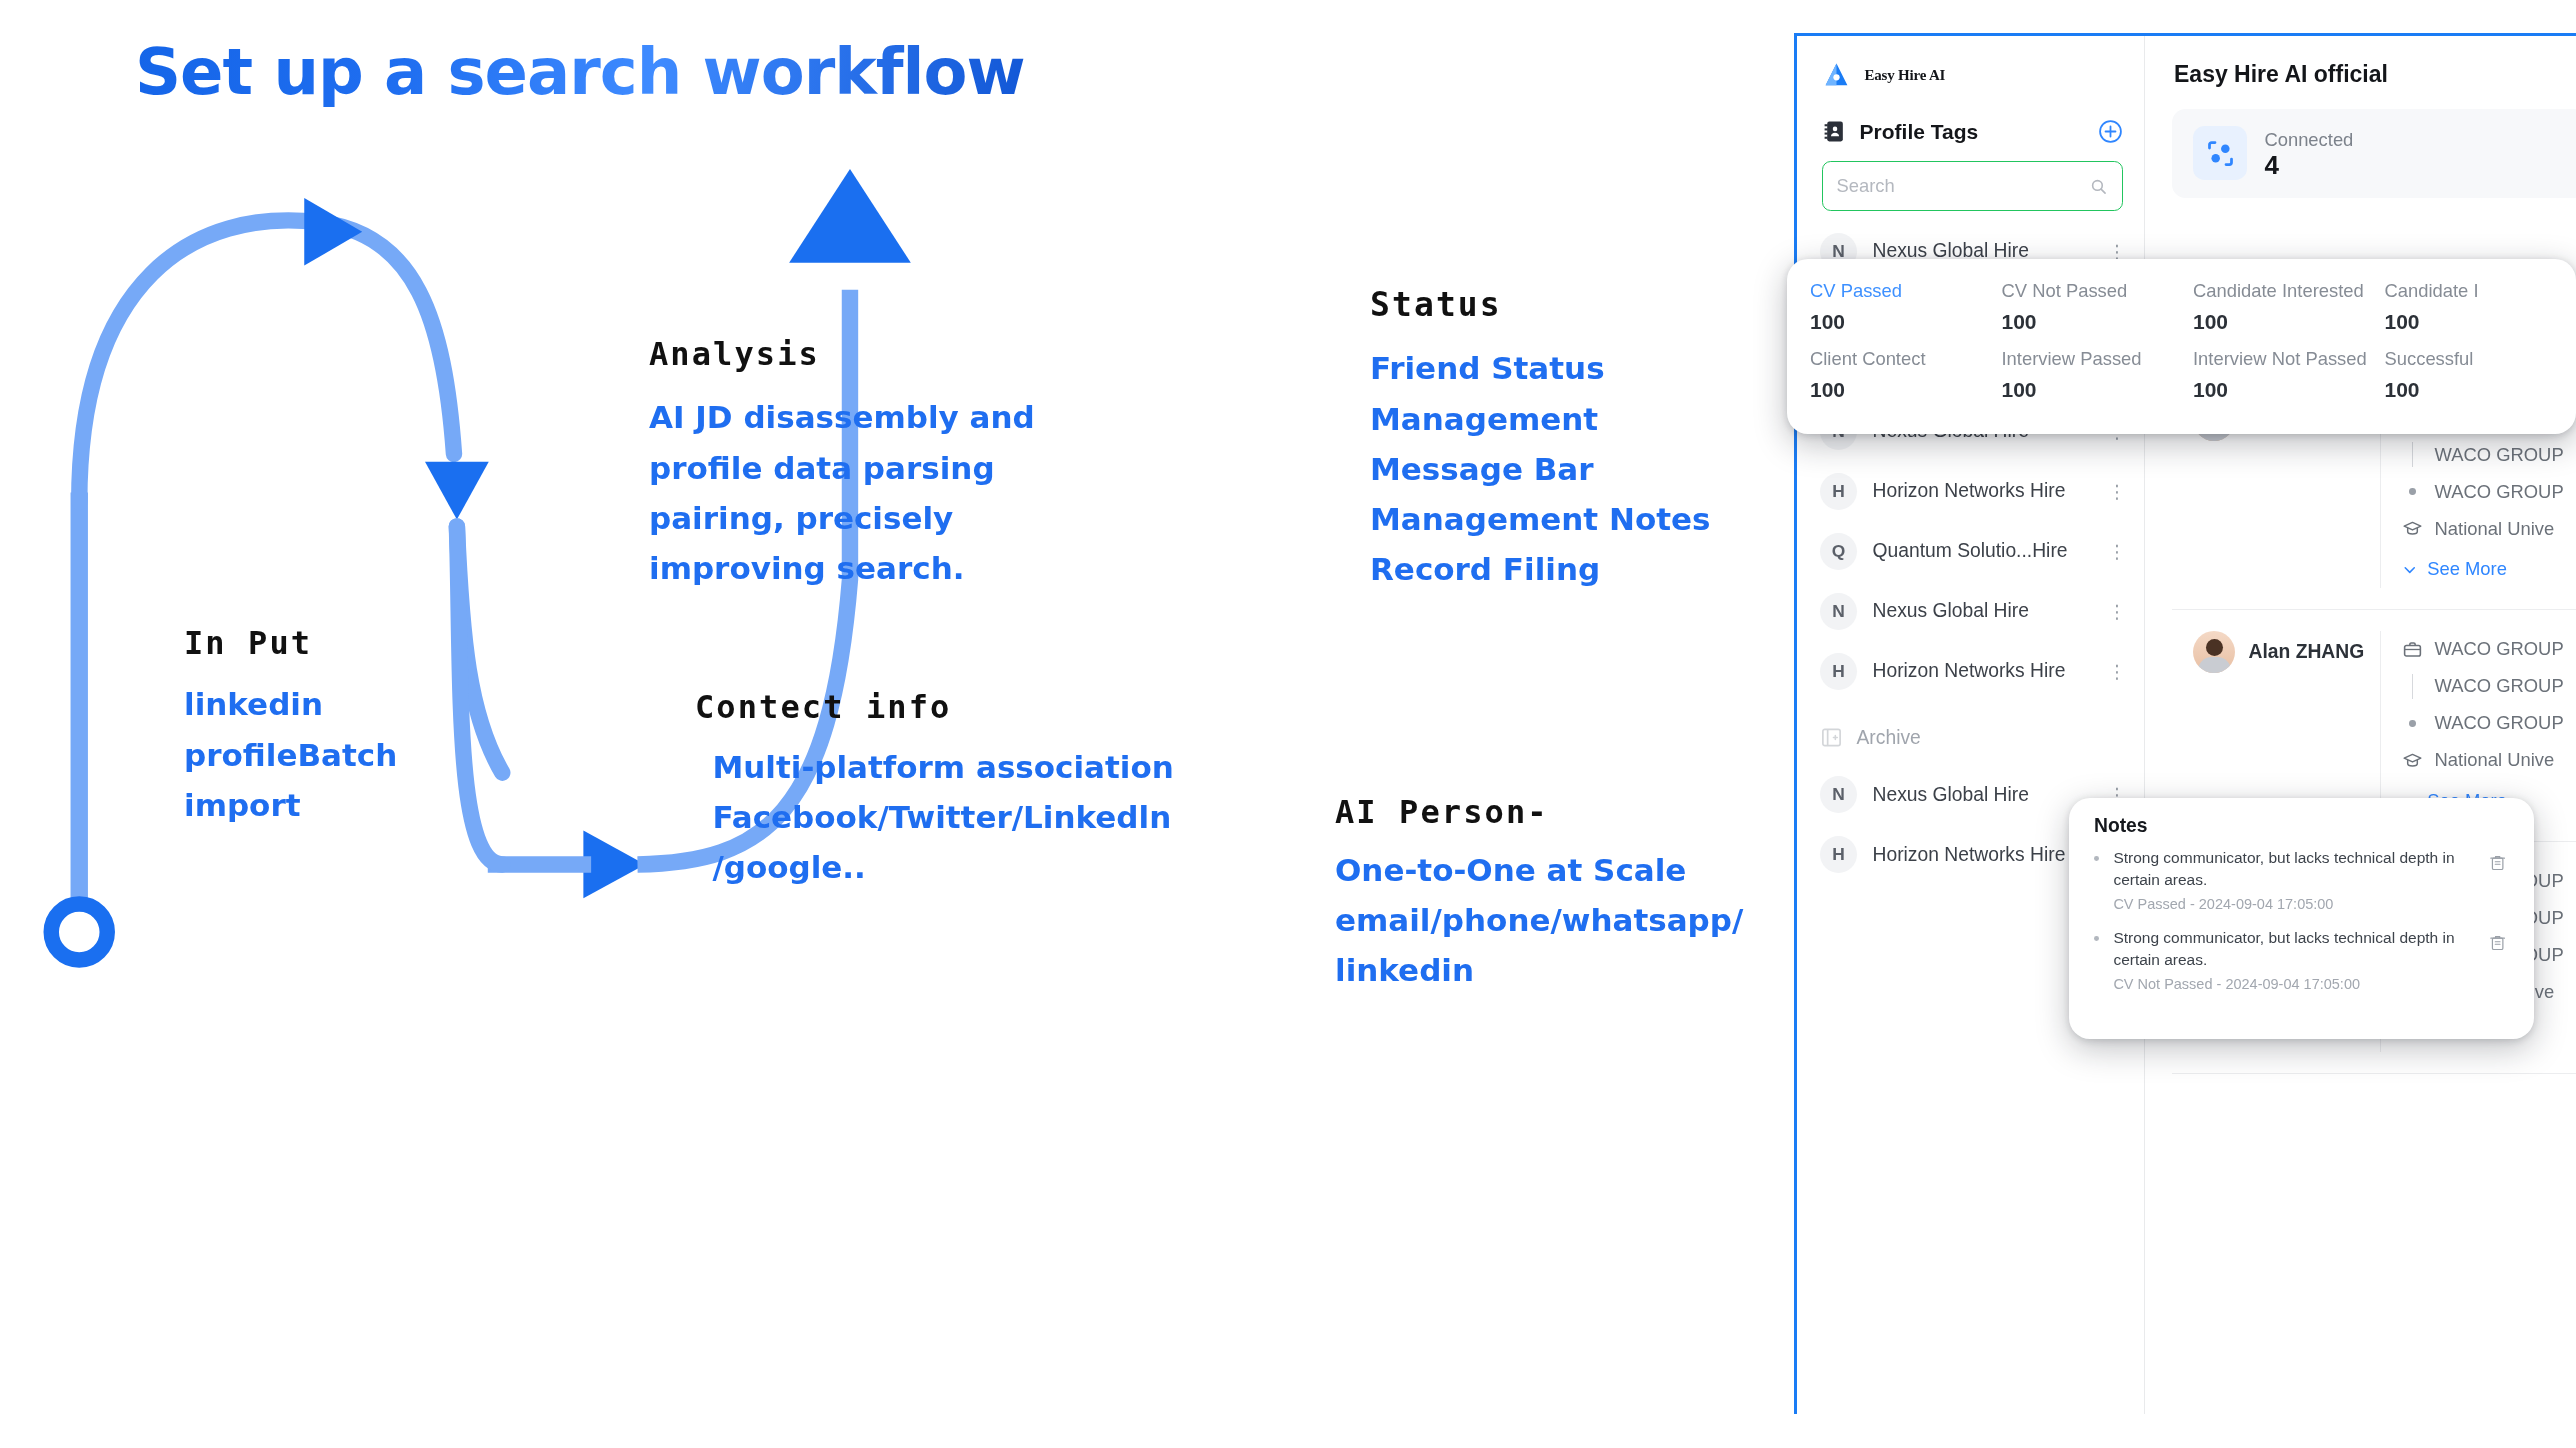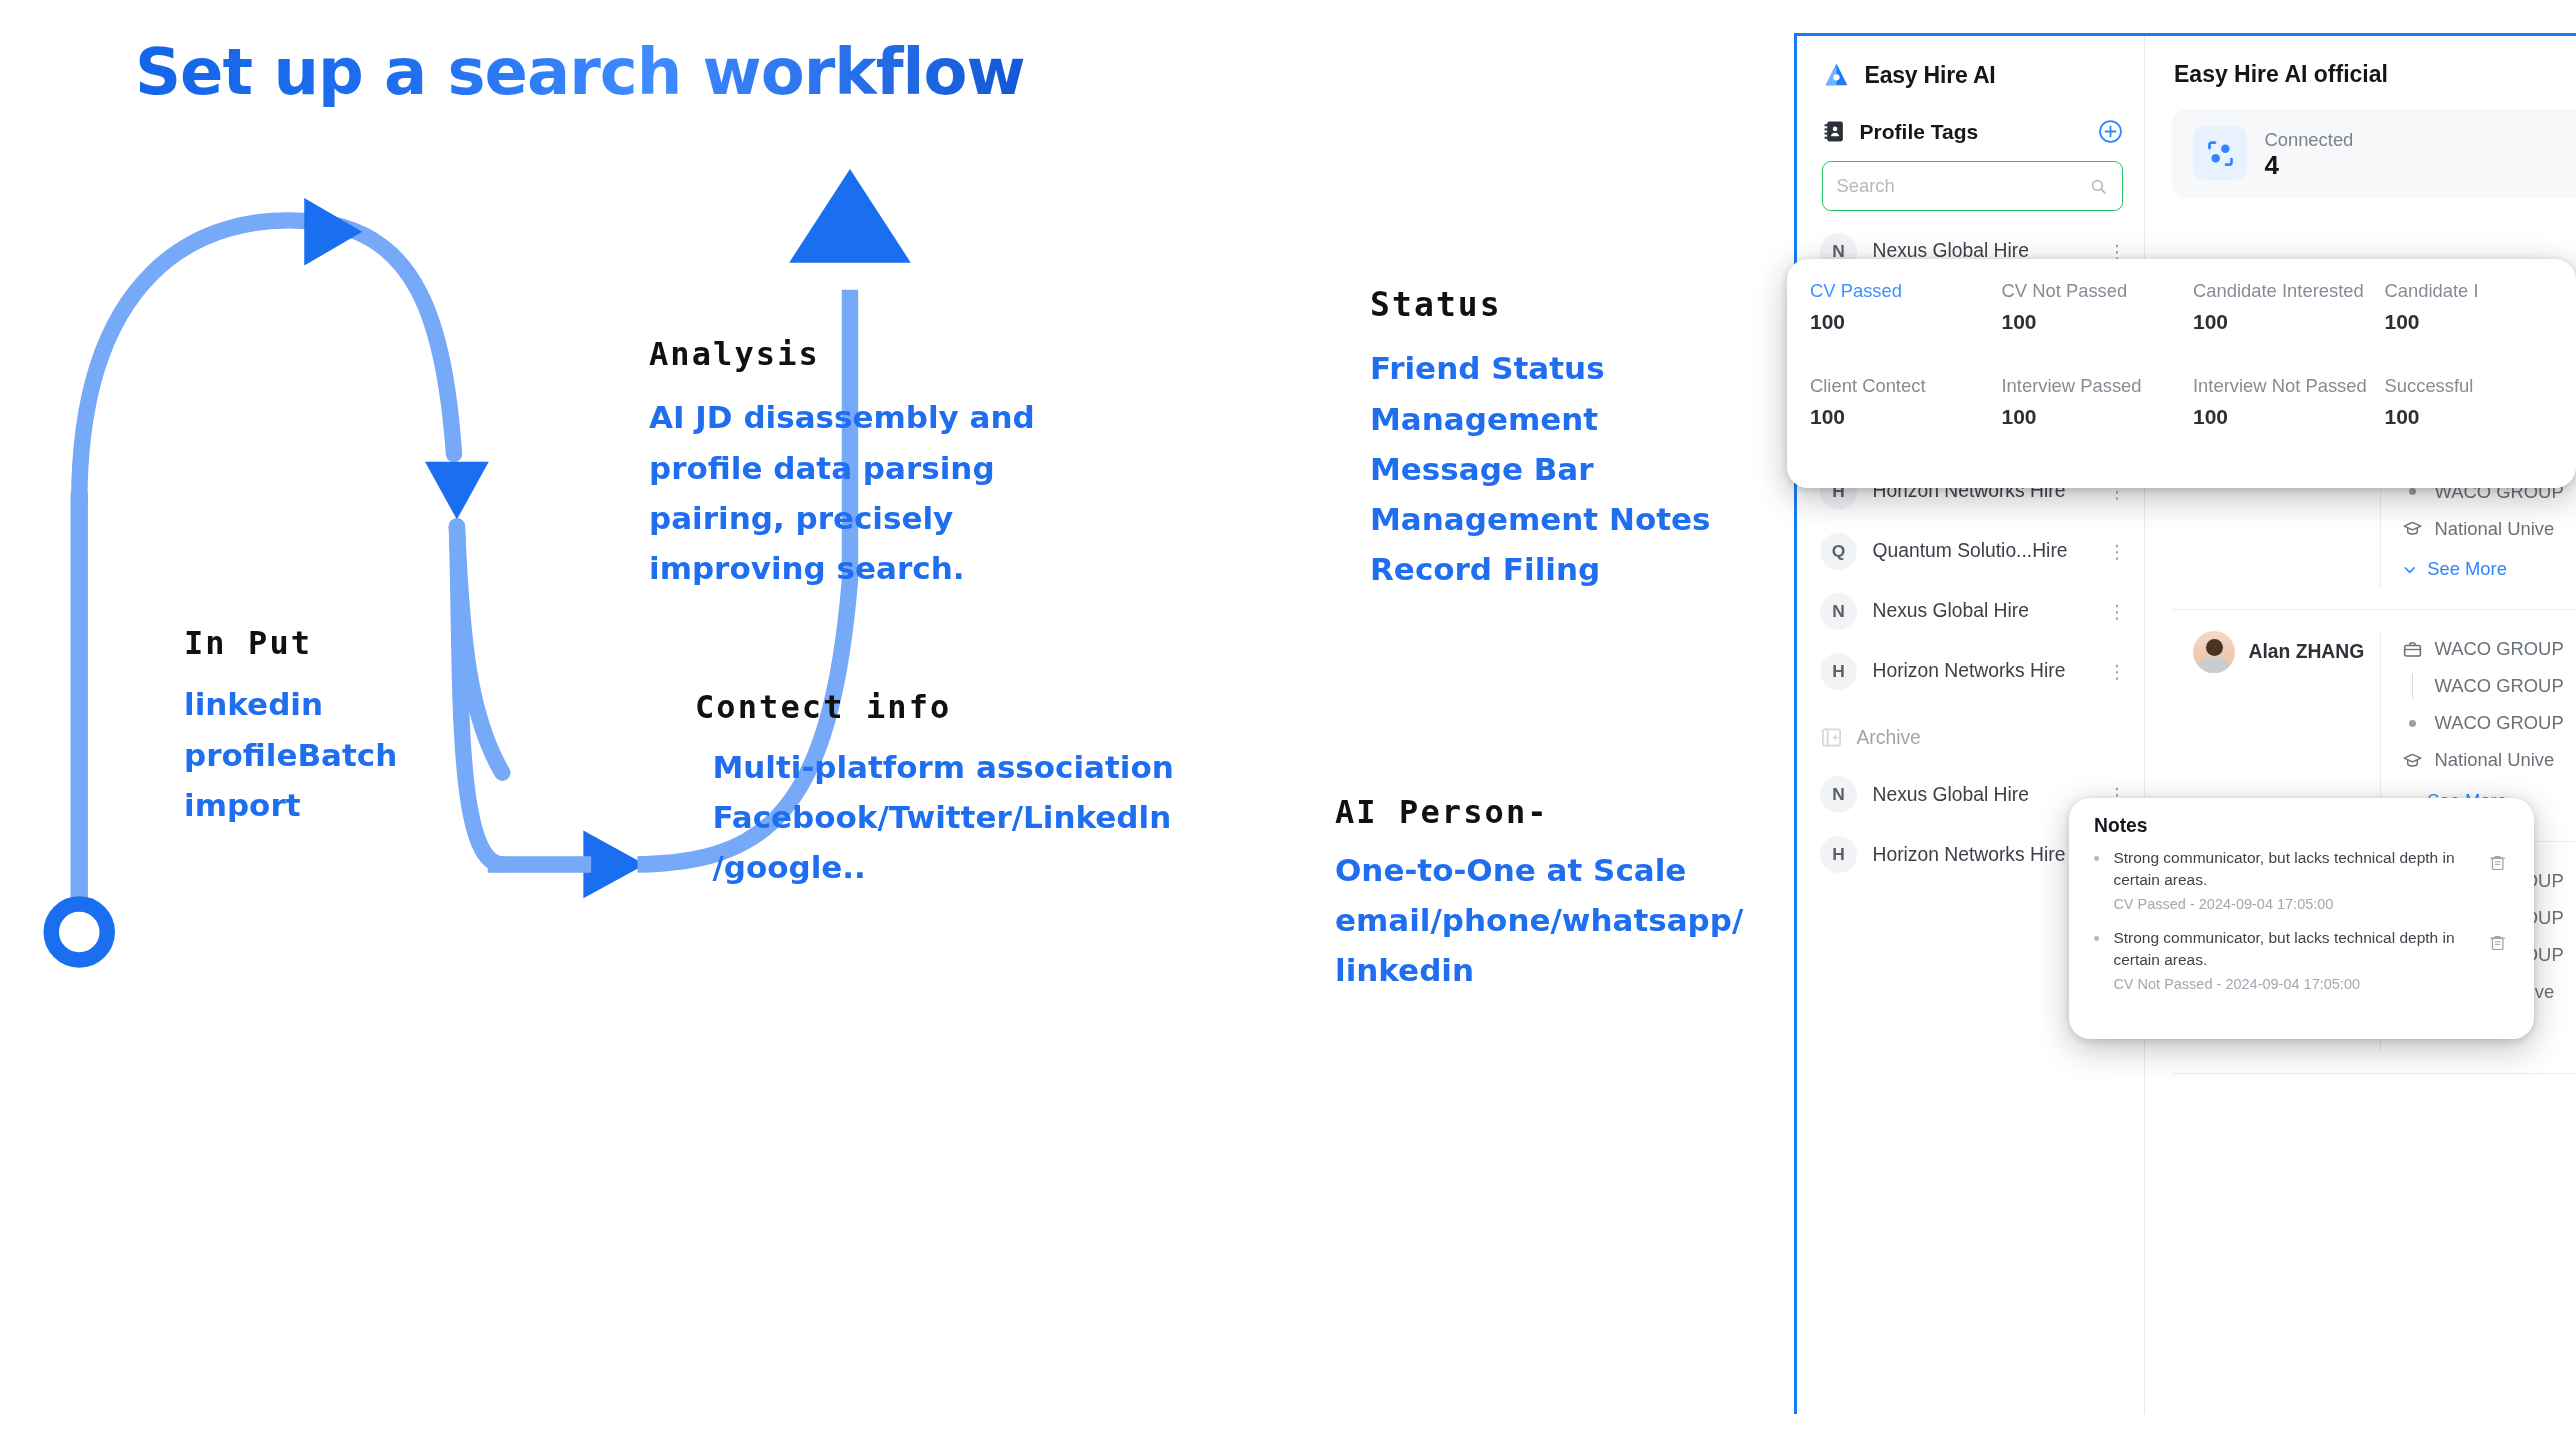--- a/index.html
+++ b/index.html
@@ -68,21 +68,21 @@
   }
   #app-inner { position:relative; width:100%; height:100%; display:flex; }
 
   
   #app-sidebar {
     width:348px; flex:0 0 348px; background:#fff;
     border-right:1px solid #e9eaec; position:relative;
   }
   .brand { display:flex; align-items:center; gap:13.5px; padding:25px 21px 0 25px; }
   .brand-logo { width:29px; height:29px; flex:0 0 29px; }
-  .brand-name { font-size:23px; font-weight:700; color:#14161a; letter-spacing:-0.2px; }
+  .brand-name { font-size:15px; font-weight:700; color:#14161a; letter-spacing:-0.2px;font-family:Liberation Serif, serif; }
 
   .sec-head { display:flex; align-items:center; padding:29px 21px 0 25px; gap:12.6px; }
   .sec-ico { width:25px; height:25px; flex:0 0 25px; }
   .sec-title { font-size:21px; font-weight:700; color:#14161a; flex:1; }
   .plus-btn { width:25px; height:25px; flex:0 0 25px; }
 
   .search-box {
     margin:17.4px 21px 0 25px; height:50px; border:1px solid #22c55e;
     border-radius:8.7px; display:flex; align-items:center; padding:0 13.5px;
     gap:7.7px; background:#fff;
@@ -149,21 +149,21 @@
   .cv-stem { width:21px; flex:0 0 21px; display:flex; justify-content:center; }
   .cv-stem i { display:block; width:1.9px; height:25px; background:#d7d9dd; }
   .cv-bullet { width:21px; flex:0 0 21px; display:flex; justify-content:center; align-items:center; }
   .cv-bullet i { display:block; width:6.8px; height:6.8px; border-radius:50%; background:#9aa0a8; }
   .see-more { display:flex; align-items:center; gap:9.7px; color:#2f86ff; font-size:18.4px; height:37px; margin-top:3.9px; }
   .chev { width:15.5px; flex:0 0 15.5px; }
 
   
   #status-overlay {
     position:absolute; left:1787px; top:259px;
-    width:789px; height:229px;
+    width:789px; height:175px;
     background:#fff; border-radius:21px;
     box-shadow:0 9.7px 33px rgba(20,25,35,.28), 0 1.9px 7.7px rgba(20,25,35,.16);
   }
   .status-grid {
     display:grid; grid-template-columns:repeat(4,1fr);
     grid-template-rows:repeat(2,1fr);
     padding:21px 0 17.4px 23px; height:100%;
   }
   .st-cell { padding-right:9.7px; }
   .st-label { font-size:18.4px; color:#868c95; white-space:nowrap; }

